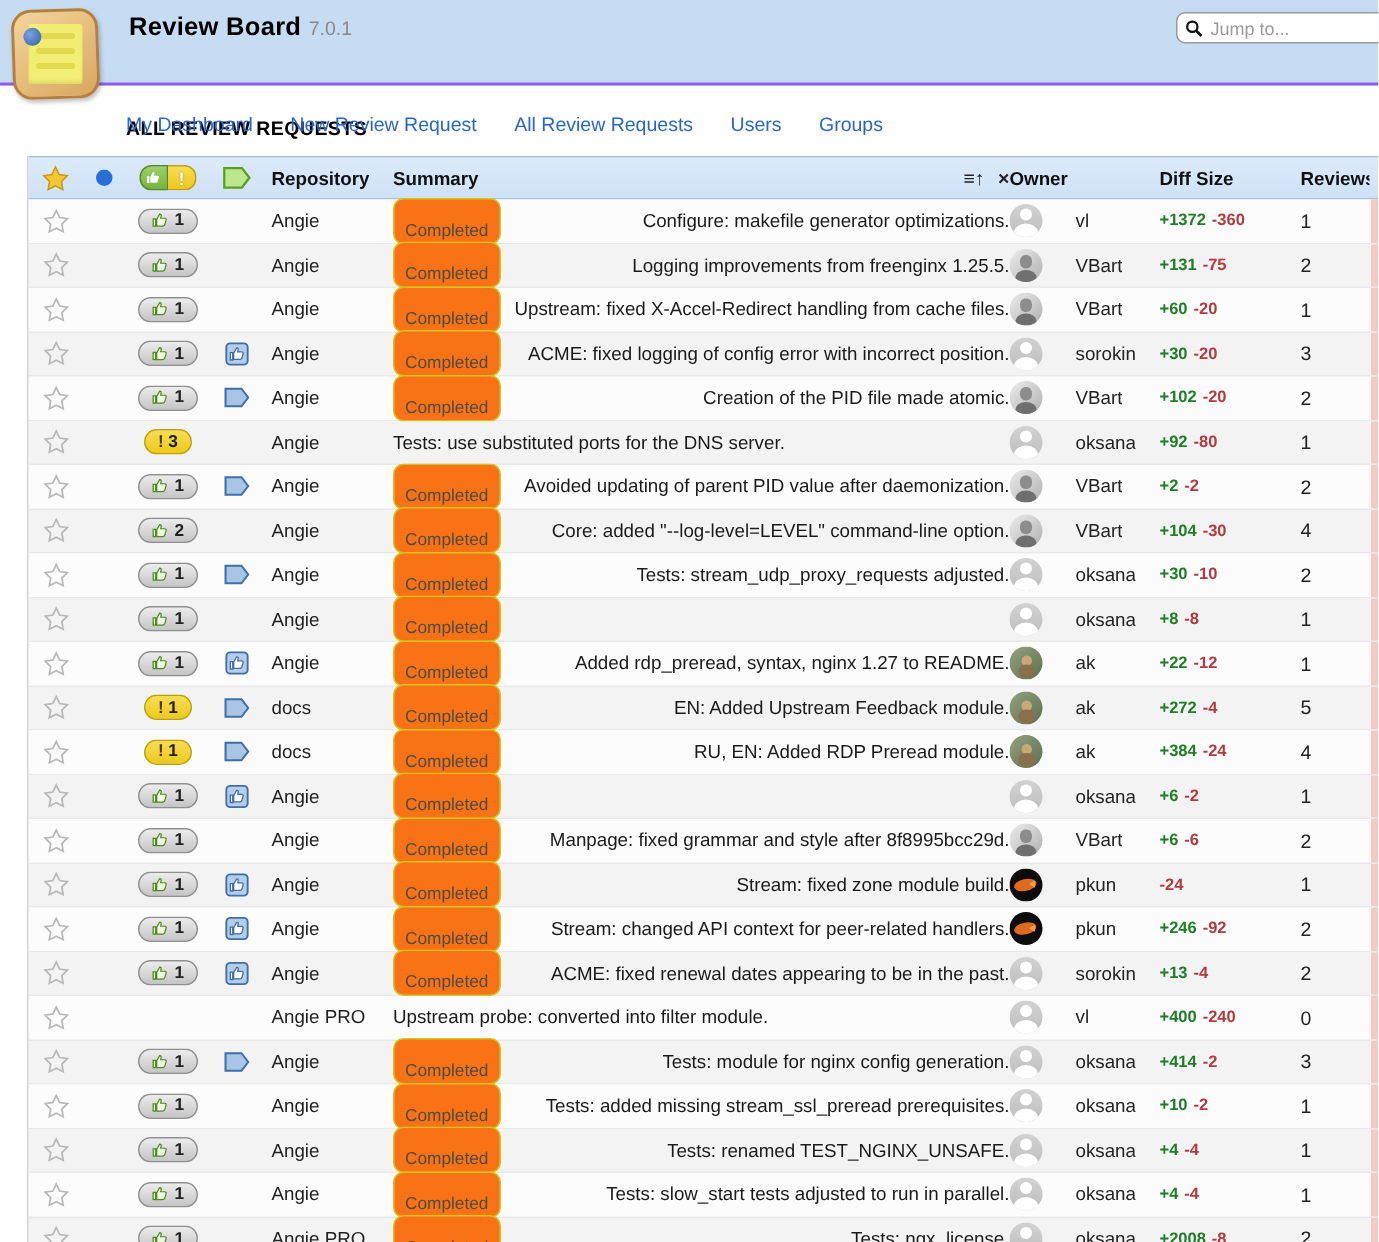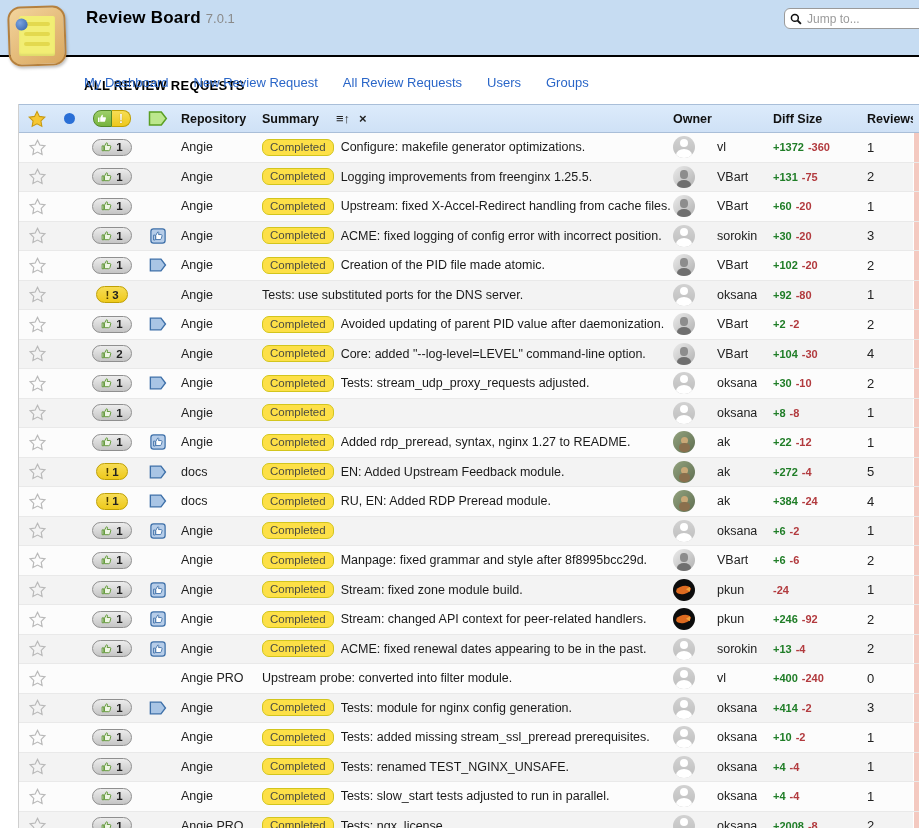--- a/index.html
+++ b/index.html
@@ -1,21 +1,21 @@
 <!DOCTYPE html>
 <html><head>
 <meta charset="utf-8">
 <style>
   * { margin:0; padding:0; box-sizing:border-box; }
   html,body { width:919px; height:828px; overflow:hidden; background:#fff;
               font-family:"Liberation Sans", sans-serif; }
 
   
   .topbar { position:relative; height:57px; background:#c6dcf2;
-            border-bottom:2px solid #000000; }
+            border-bottom:2px solid #8b5cf6; }
   .logo { position:absolute; left:8px; top:6px; width:58px; height:60px;
           background:linear-gradient(145deg,#f3d49c,#d9a75f);
           border:2px solid #b5803d; border-radius:13px; transform:rotate(-2deg);
           box-shadow:1px 2px 3px rgba(0,0,0,.25); z-index:5; }
   .logo .note { position:absolute; left:9px; top:8px; width:36px; height:40px;
           background:#f2ee74; border-radius:2px; transform:rotate(2deg);
           box-shadow:inset 0 -2px 2px rgba(0,0,0,.08); }
   .logo .note i { display:block; height:4px; margin:6px 5px 0 5px; background:#e3d94e; border-radius:2px; }
   .logo .pin { position:absolute; left:6px; top:10px; width:12px; height:12px;
           border-radius:50%; background:radial-gradient(circle at 35% 35%,#7ba3e0,#2e5ea8); }
@@ -44,21 +44,21 @@
   .hrow { height:29px; background:linear-gradient(#dcebfb,#cfe1f6);
           border-top:1px solid #a9bed8; border-bottom:1px solid #a9bed8; }
   .row { background:#fcfcfc; border-bottom:1px solid #e9e9e9; cursor:pointer; }
   .row.alt { background:#f3f3f3; }
   .cell { flex:0 0 auto; display:flex; align-items:center; overflow:hidden; white-space:nowrap; }
   .c-star { width:36px; justify-content:center; }
   .c-dot  { width:28px; justify-content:center; }
   .c-ship { width:58px; justify-content:center; }
   .c-flag { width:34px; justify-content:center; }
   .c-repo { width:82px; font-size:12.5px; color:#222; padding-left:6px; }
-  .c-sum  { flex:1 1 auto; font-size:12.5px; color:#1a1a1a; gap:7px; padding-left:5px; }
+  .c-sum  { flex:1 1 auto; font-size:12.5px; color:#1a1a1a; gap:7px; padding-left:5px;justify-content:space-between; }
   .c-owner{ width:100px; gap:6px; font-size:12.5px; color:#222; }
   .c-diff { width:88px; font-size:11px; font-weight:bold; gap:4px;text-align:right; }
   .c-rev  { width:52px; font-size:13px; color:#222; padding-left:6px; }
   .c-last { width:6px; align-self:stretch; background:#f4c9c0; border-left:1px solid #fff; }
   .hrow .c-last { background:transparent; border-left:none; }
   .hcell { font-size:12.5px; font-weight:bold; color:#111; }
   .sorticons { font-size:13px; font-weight:bold; color:#222; margin-left:10px; display:flex; gap:9px; }
   .sorticons span { cursor:pointer; }
 
   
@@ -80,22 +80,22 @@
           padding:1px 8px; font-size:11.5px; font-weight:bold; color:#222; height:17px; }
   .pill.ship { background:linear-gradient(#ececec,#c5c5c5); border:1px solid #8f8f8f; }
   .pill.ship svg { width:12px; height:12px; fill:#eef6e4; stroke:#4c8a1e; stroke-width:1.1; }
   .pill.issue { background:linear-gradient(#f7dd55,#eec91c); border:1px solid #bfa004; }
   .pill.issue .bang { color:#4a3a00; }
   .flag-thumb, .flag-tag { width:18px; height:16px; }
   .flag-thumb rect { fill:#b6cde9; stroke:#3d6fa8; stroke-width:1.4; }
   .flag-thumb path { fill:#fff; stroke:#3d6fa8; stroke-width:1; }
   .flag-tag path { fill:#a9c5e5; stroke:#3d6fa8; stroke-width:1.5; }
 
-  .status { border:1px solid #d2c51d; background:#fde047; color:#4c4c42;
-            border-radius:7px; font-size:11.5px; padding:1px 7px 2px; flex:0 0 auto; }
+  .status { border:1px solid #d2c51d; background:#f97316; color:#4c4c42;
+            border-radius:7px; font-size:11.5px; padding:15px 7px 2px; flex:0 0 auto; }
   .sum-text { overflow:hidden; text-overflow:clip; }
 
   .avatar { width:22px; height:22px; border-radius:50%; position:relative;
             overflow:hidden; flex:0 0 auto; background:#c9c9c9; }
   .avatar-default { background:linear-gradient(#d2d2d2,#bdbdbd); }
   .avatar-default::before { content:''; position:absolute; top:3px; left:7px; width:8px; height:8px;
             border-radius:50%; background:#fff; }
   .avatar-default::after { content:''; position:absolute; top:13px; left:3px; width:16px; height:12px;
             border-radius:50%; background:#fff; }
   .avatar-vbart { background:linear-gradient(135deg,#ececec,#b0b0b0); }

